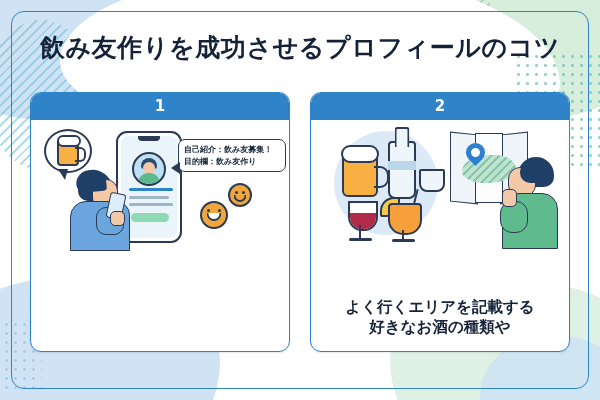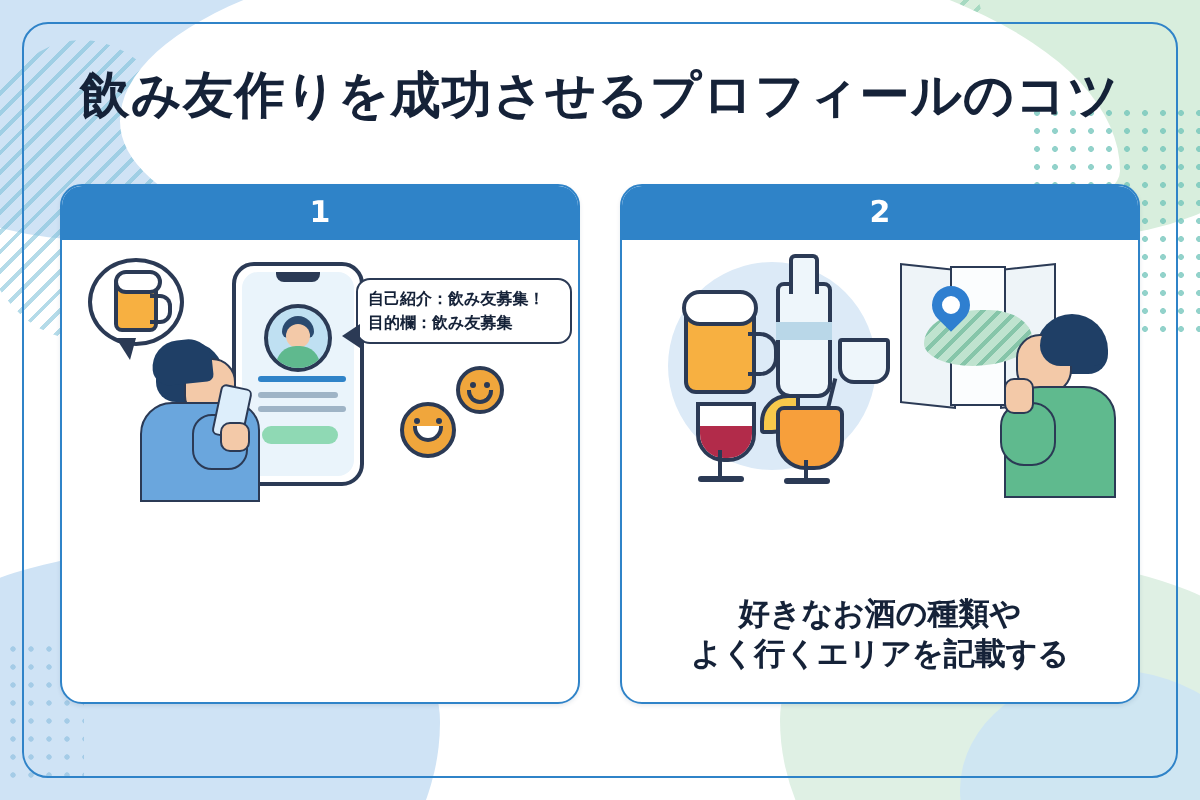--- a/index.html
+++ b/index.html
@@ -285,21 +285,21 @@
             <div class="c1-face"></div>
             <div class="c1-hair2"></div>
             <div class="c1-torso"></div>
             <div class="c1-arm"></div>
             <div class="c1-minphone"></div>
             <div class="c1-hand"></div>
           </div>
 
           <div class="c1-bubble-txt">
             <div class="c1-bubble-line">自己紹介：飲み友募集！</div>
-            <div class="c1-bubble-line">目的欄：飲み友募集</div>
+            <div class="c1-bubble-line">目的欄：飲み友作り</div>
           </div>
 
           <div class="c1-smile s1">
             <div class="eye l"></div>
             <div class="eye r"></div>
             <div class="mouth"></div>
           </div>
           <div class="c1-smile s2">
             <div class="eye l"></div>
             <div class="eye r"></div>
@@ -356,20 +356,20 @@
             <div class="c2-face"></div>
             <div class="c2-hair2"></div>
             <div class="c2-torso"></div>
             <div class="c2-arm"></div>
             <div class="c2-hand"></div>
           </div>
 
         </div>
 
         <div class="caption">
+          <div>よく行くエリアを記載する</div>
           <div>好きなお酒の種類や</div>
-          <div>よく行くエリアを記載する</div>
         </div>
       </div>
     </div>
 
   </div>
 </div>
 
 </body></html>

